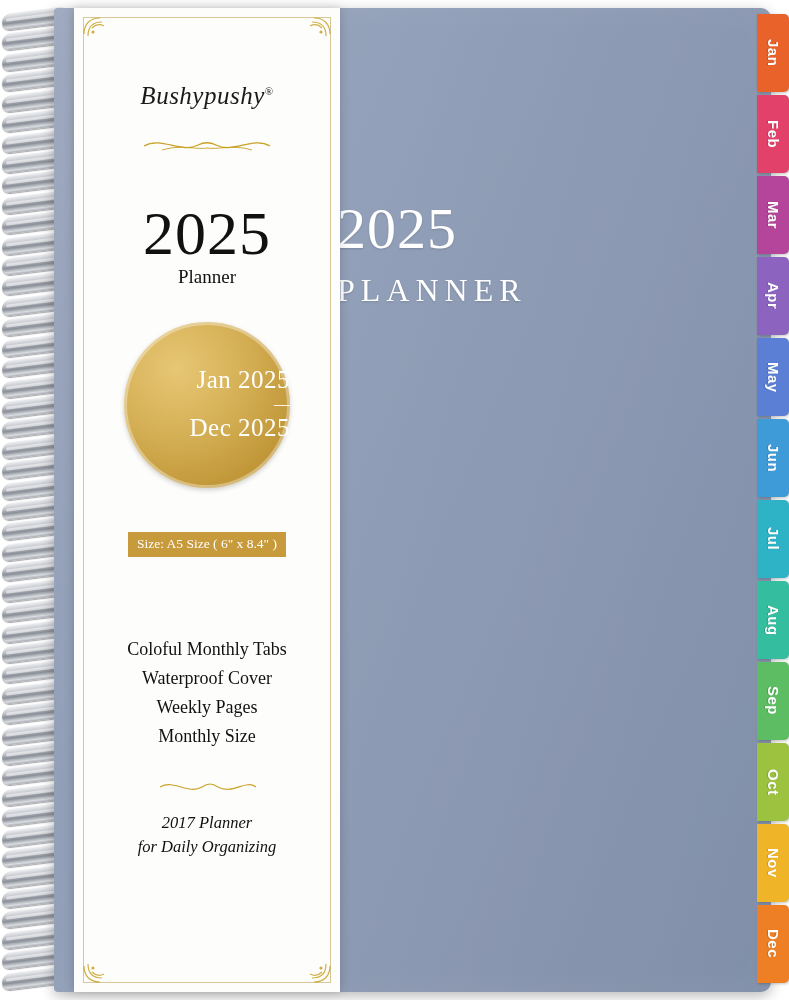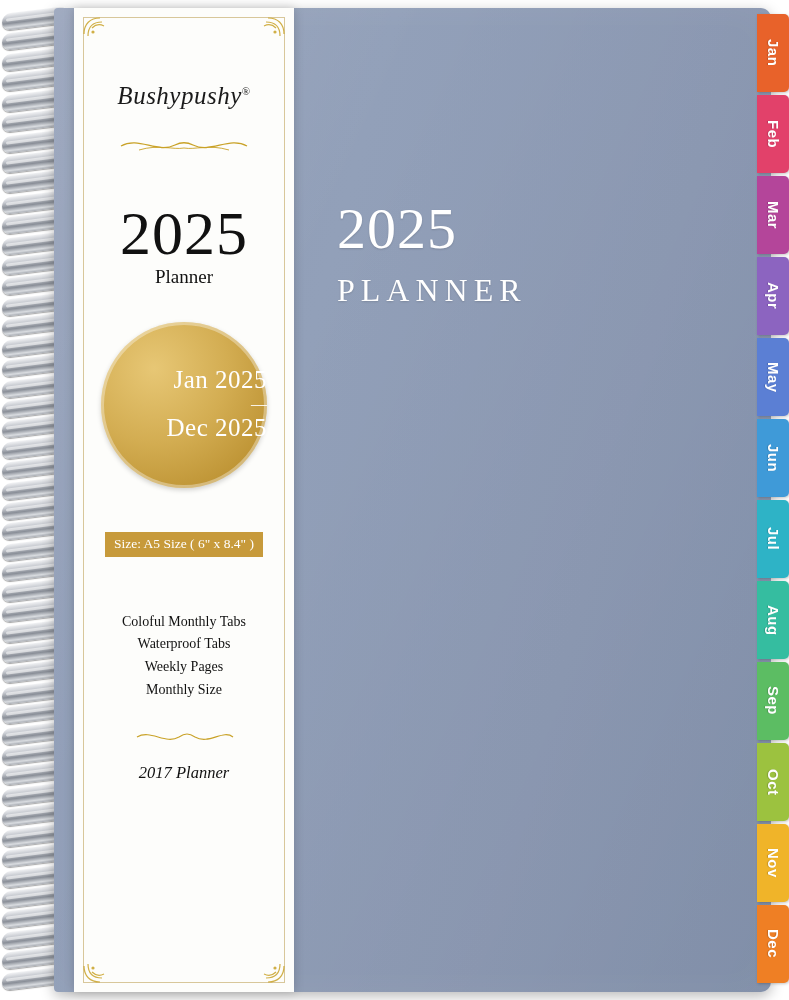--- a/index.html
+++ b/index.html
@@ -93,20 +93,21 @@
 
   
   .band {
     position: absolute;
     left: 74px;
     top: 8px;
     width: 220px;
     height: 984px;
     background: #fdfdfb;
     box-shadow: 0 0 10px rgba(0,0,0,0.18);
+    padding-left: 46px;
   }
   .band-inner-border {
     position: absolute;
     left: 9px; top: 9px; right: 9px; bottom: 9px;
     border: 1px solid #d8c79a;
   }
   .band-corner {
     position: absolute;
     width: 46px;
     height: 46px;
@@ -194,23 +195,23 @@
     display: inline-block;
     background: #c79a3b;
     color: #ffffff;
     font-family: "Liberation Serif", serif;
     font-size: 13.5px;
     padding: 4px 9px 5px;
     white-space: nowrap;
   }
 
   .features {
-    margin-top: 54px;
-    font-family: "Liberation Serif", serif;
-    font-size: 14px;
+    margin-top: 78px;
+    font-family: "Liberation Serif", serif;
+    font-size: 18px;
     line-height: 1.62;
     color: #111;
   }
 
   .flourish2 {
     margin: 26px auto 0;
     width: 110px;
     height: 20px;
     color: #c9a227;
   }
@@ -368,32 +369,33 @@
       <div class="seal">
         <div class="seal-line">Jan 2025</div>
         <div class="seal-dash">—</div>
         <div class="seal-line">Dec 2025</div>
       </div>
 
       <div class="size-badge">Size: A5 Size ( 6" x 8.4" )</div>
 
       <div class="features">
         <div>Coloful Monthly Tabs</div>
-        <div>Waterproof Tabs</div>
+        <div>Waterproof Cover</div>
         <div>Weekly Pages</div>
         <div>Monthly Size</div>
       </div>
 
       <div class="flourish2">
         <svg width="110" height="20" viewBox="0 0 110 20" fill="none" stroke="currentColor" stroke-width="1.2">
           <path d="M8 10 C22 2, 36 18, 50 10 C56 6, 60 6, 66 10 C80 18, 94 2, 104 10"></path>
         </svg>
       </div>
 
       <div class="tagline">2017 Planner</div>
+      <div class="tagline" style="margin-top:0">for Daily Organizing</div>
     </div>
   </div>
 
   <div class="tabs" id="tabs">
       <div class="tab" style="top: 0px; height: 78px; background: rgb(232, 98, 42);">
         <span>Jan</span>
       </div>
       <div class="tab" style="top: 81px; height: 78px; background: rgb(226, 65, 106);">
         <span>Feb</span>
       </div>

